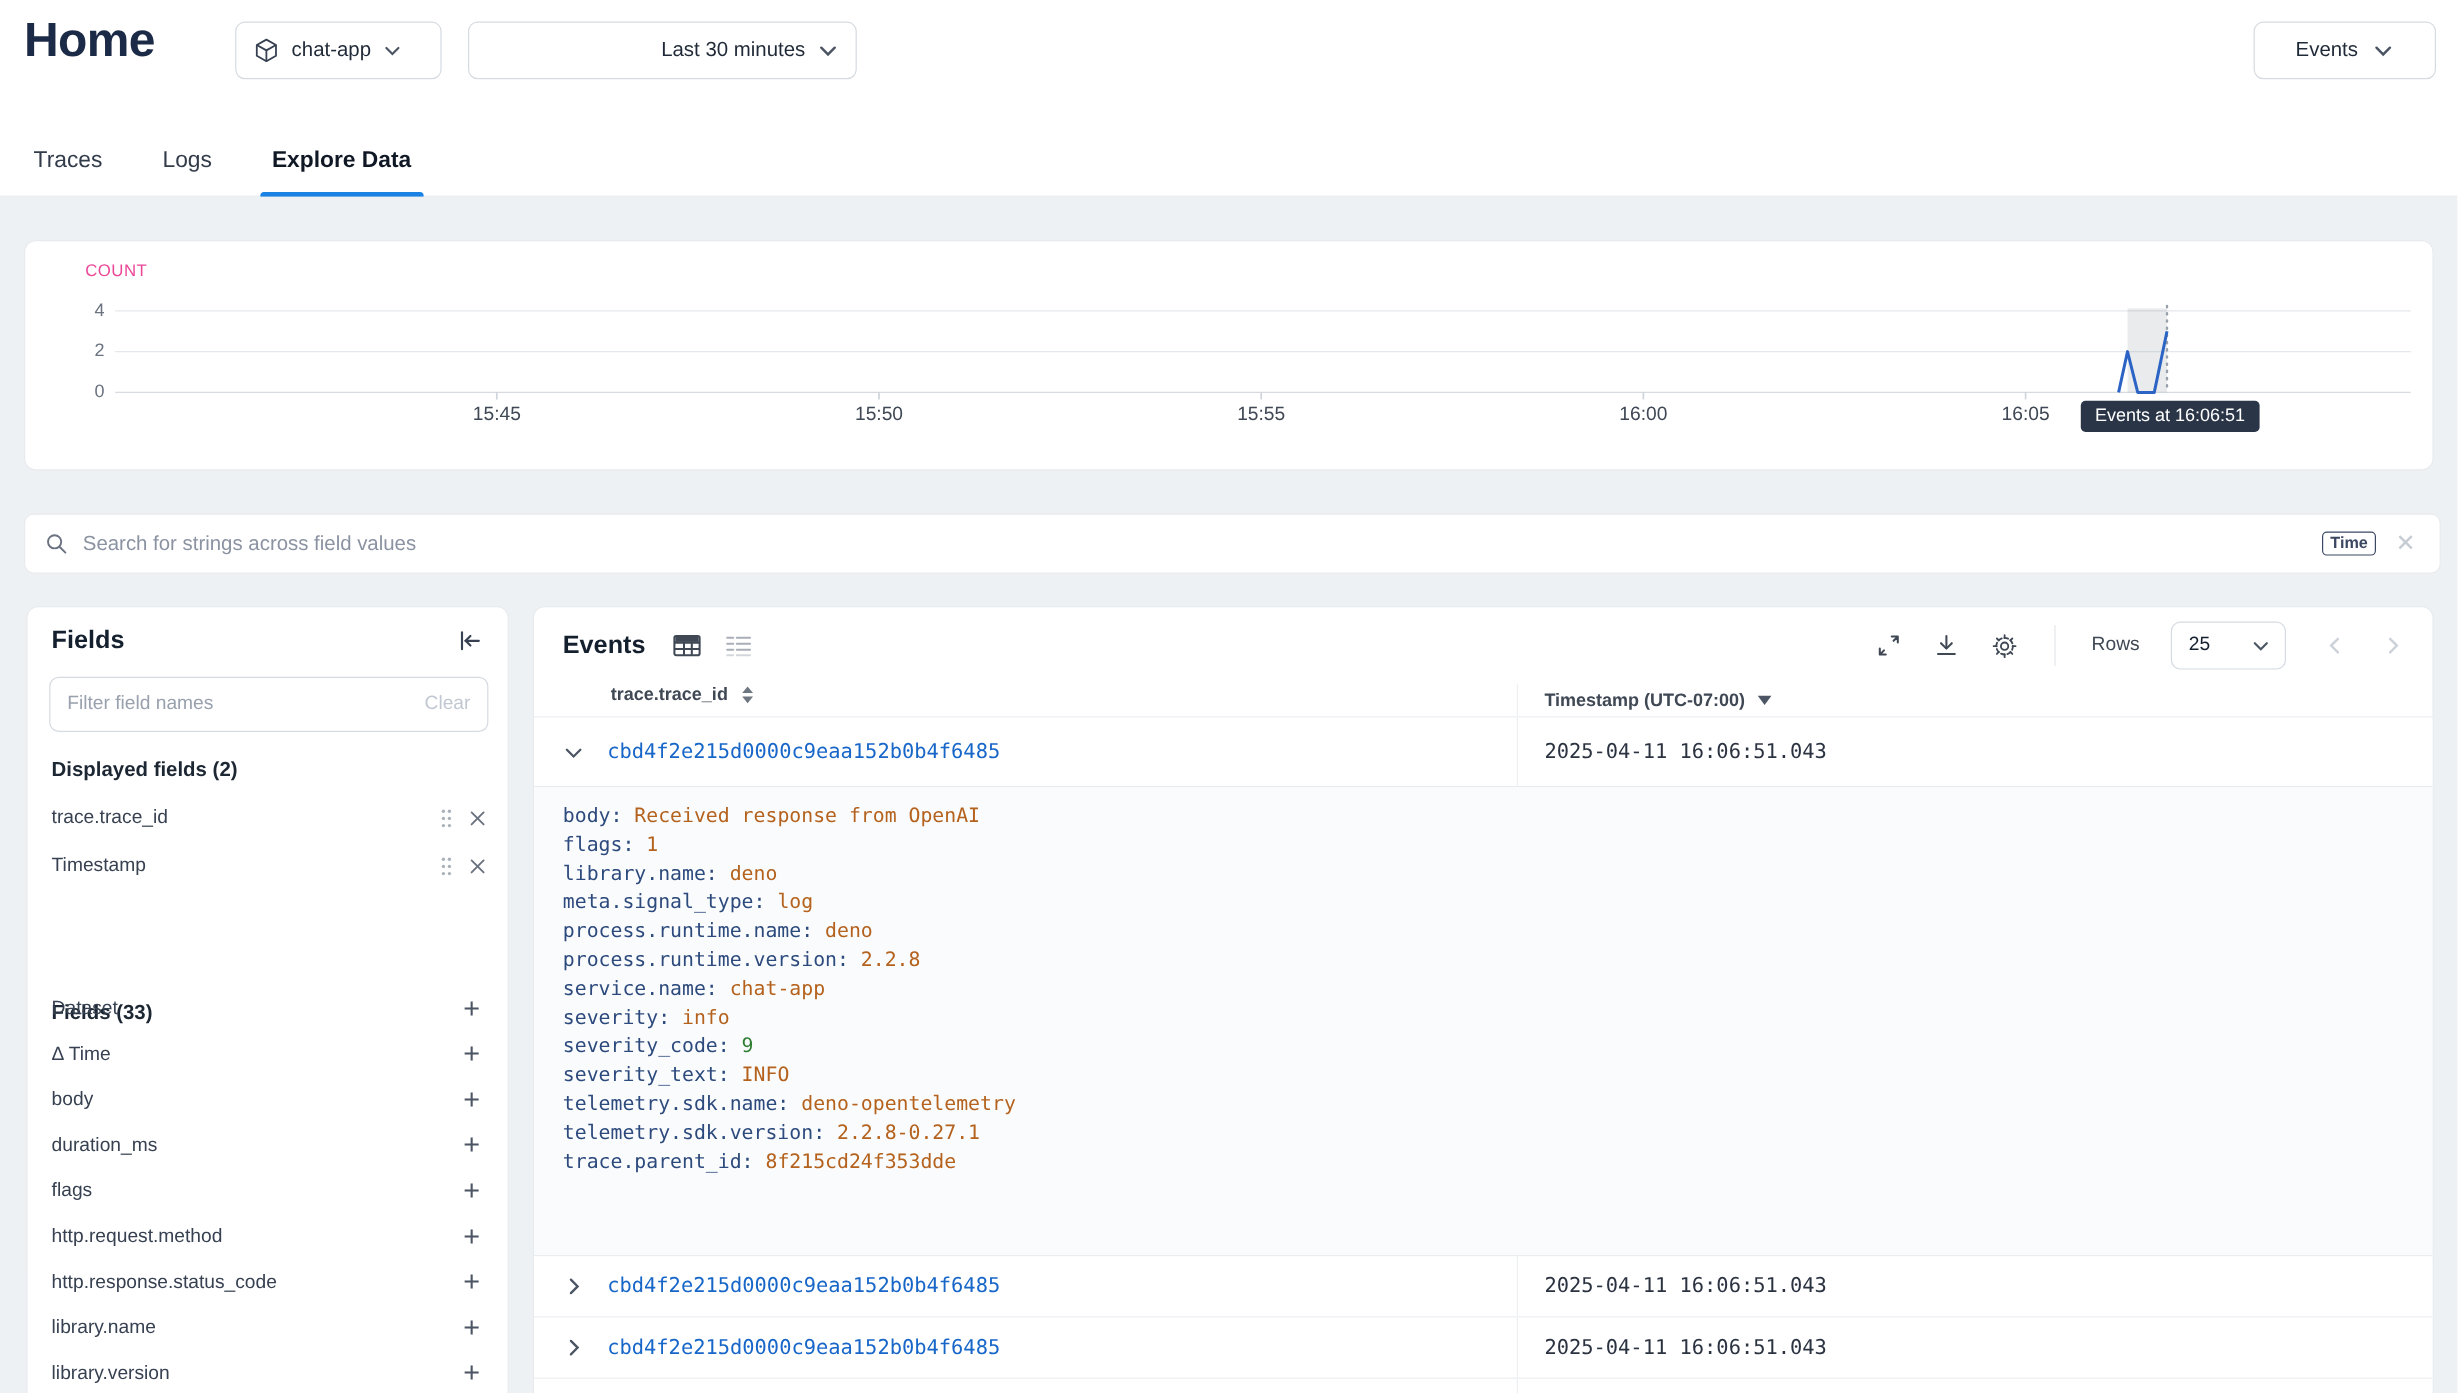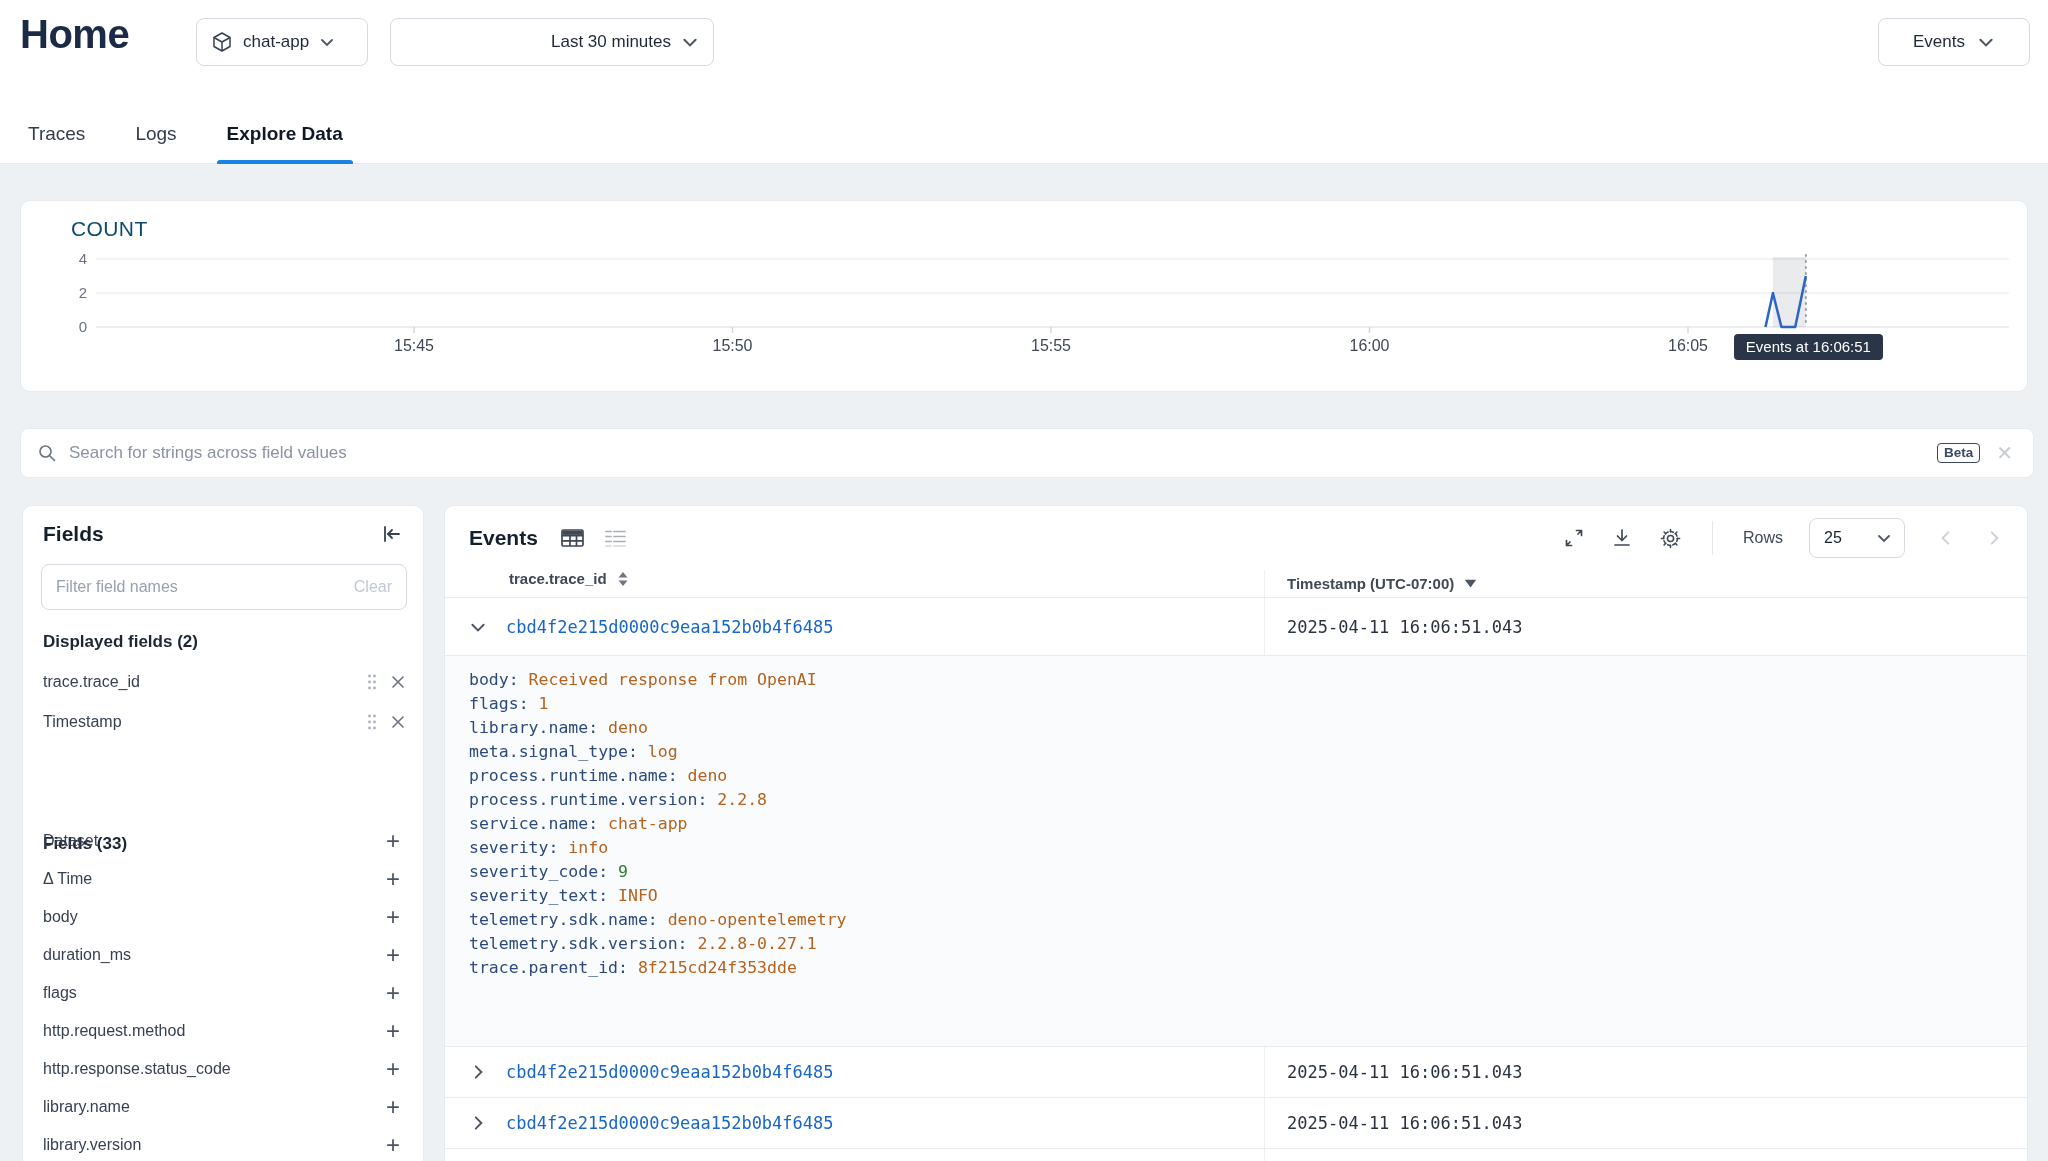--- a/index.html
+++ b/index.html
@@ -23,21 +23,21 @@
   .tab { position:relative; font-size:19px; color:#333c4a; padding:0 4px 18px 4px; cursor:pointer; }
   .tab.active { color:#101826; font-weight:700; }
   .tab.active::after { content:""; position:absolute; left:-6px; right:-6px; bottom:-1px; height:4px; background:#1a82e2; border-radius:3px 3px 0 0; }
 
   
   .content { position:absolute; top:164px; left:0; right:0; bottom:0; background:#eef1f4; }
   .card { position:absolute; background:#fff; border:1px solid #e8ebee; border-radius:10px; }
 
   
   .chart-card { left:20px; top:36px; width:2008px; height:192px; }
-  .chart-title { position:absolute; left:50px; top:16px; font-size:21px; color:#0c4a6e; letter-spacing:0.4px; }
+  .chart-title { position:absolute; left:50px; top:16px; font-size:14px; color:#ec4899; letter-spacing:0.4px; }
   .chart-svg { position:absolute; left:0; top:0; width:2008px; height:192px; }
   .ytick { position:absolute; width:40px; text-align:right; font-size:15px; color:#6b7280; }
   .xtick { position:absolute; transform:translateX(-50%); font-size:16px; color:#3f4854; top:136px; }
   .chart-tooltip { position:absolute; top:133px; height:26px; background:#2a3547; color:#fff; font-size:15px;
                    border-radius:4px; padding:2px 12px; line-height:22px; white-space:nowrap; z-index:3; }
 
   
   .search-card { left:20px; top:264px; width:2014px; height:50px; border-radius:8px; display:flex; align-items:center; padding:0 16px; gap:12px; }
   .search-input { flex:1; border:none; outline:none; font-size:17px; color:#8b5cf6; font-family:"Liberation Sans",sans-serif; background:transparent; }
   .search-input::placeholder { color:#8b93a2; }
@@ -173,21 +173,21 @@
         </div>
       <div class="chart-tooltip" id="chart-tooltip" style="left: 1712.85px;">Events at 16:06:51</div>
     </section>
 
     <section class="card search-card">
       <svg width="20" height="20" viewBox="0 0 20 20" fill="none" stroke="#6b7280" stroke-width="1.6" stroke-linecap="round">
           <circle cx="8.5" cy="8.5" r="5.5"></circle>
           <path d="M13 13 L17.5 17.5"></path>
         </svg>
       <input class="search-input" value="" placeholder="Search for strings across field values" style="">
-      <span class="beta-badge">Beta</span>
+      <span class="beta-badge">Time</span>
       <span class="search-x">✕</span>
     </section>
 
     <aside class="card fields-card">
       <div class="f-head">
         <span class="f-title">Fields</span>
         <span class="collapse-btn">
           <svg width="22" height="20" viewBox="0 0 22 20" fill="none" stroke="#374151" stroke-width="1.8" stroke-linecap="round">
               <path d="M4 3 V17"></path>
               <path d="M18 10 H7"></path>

